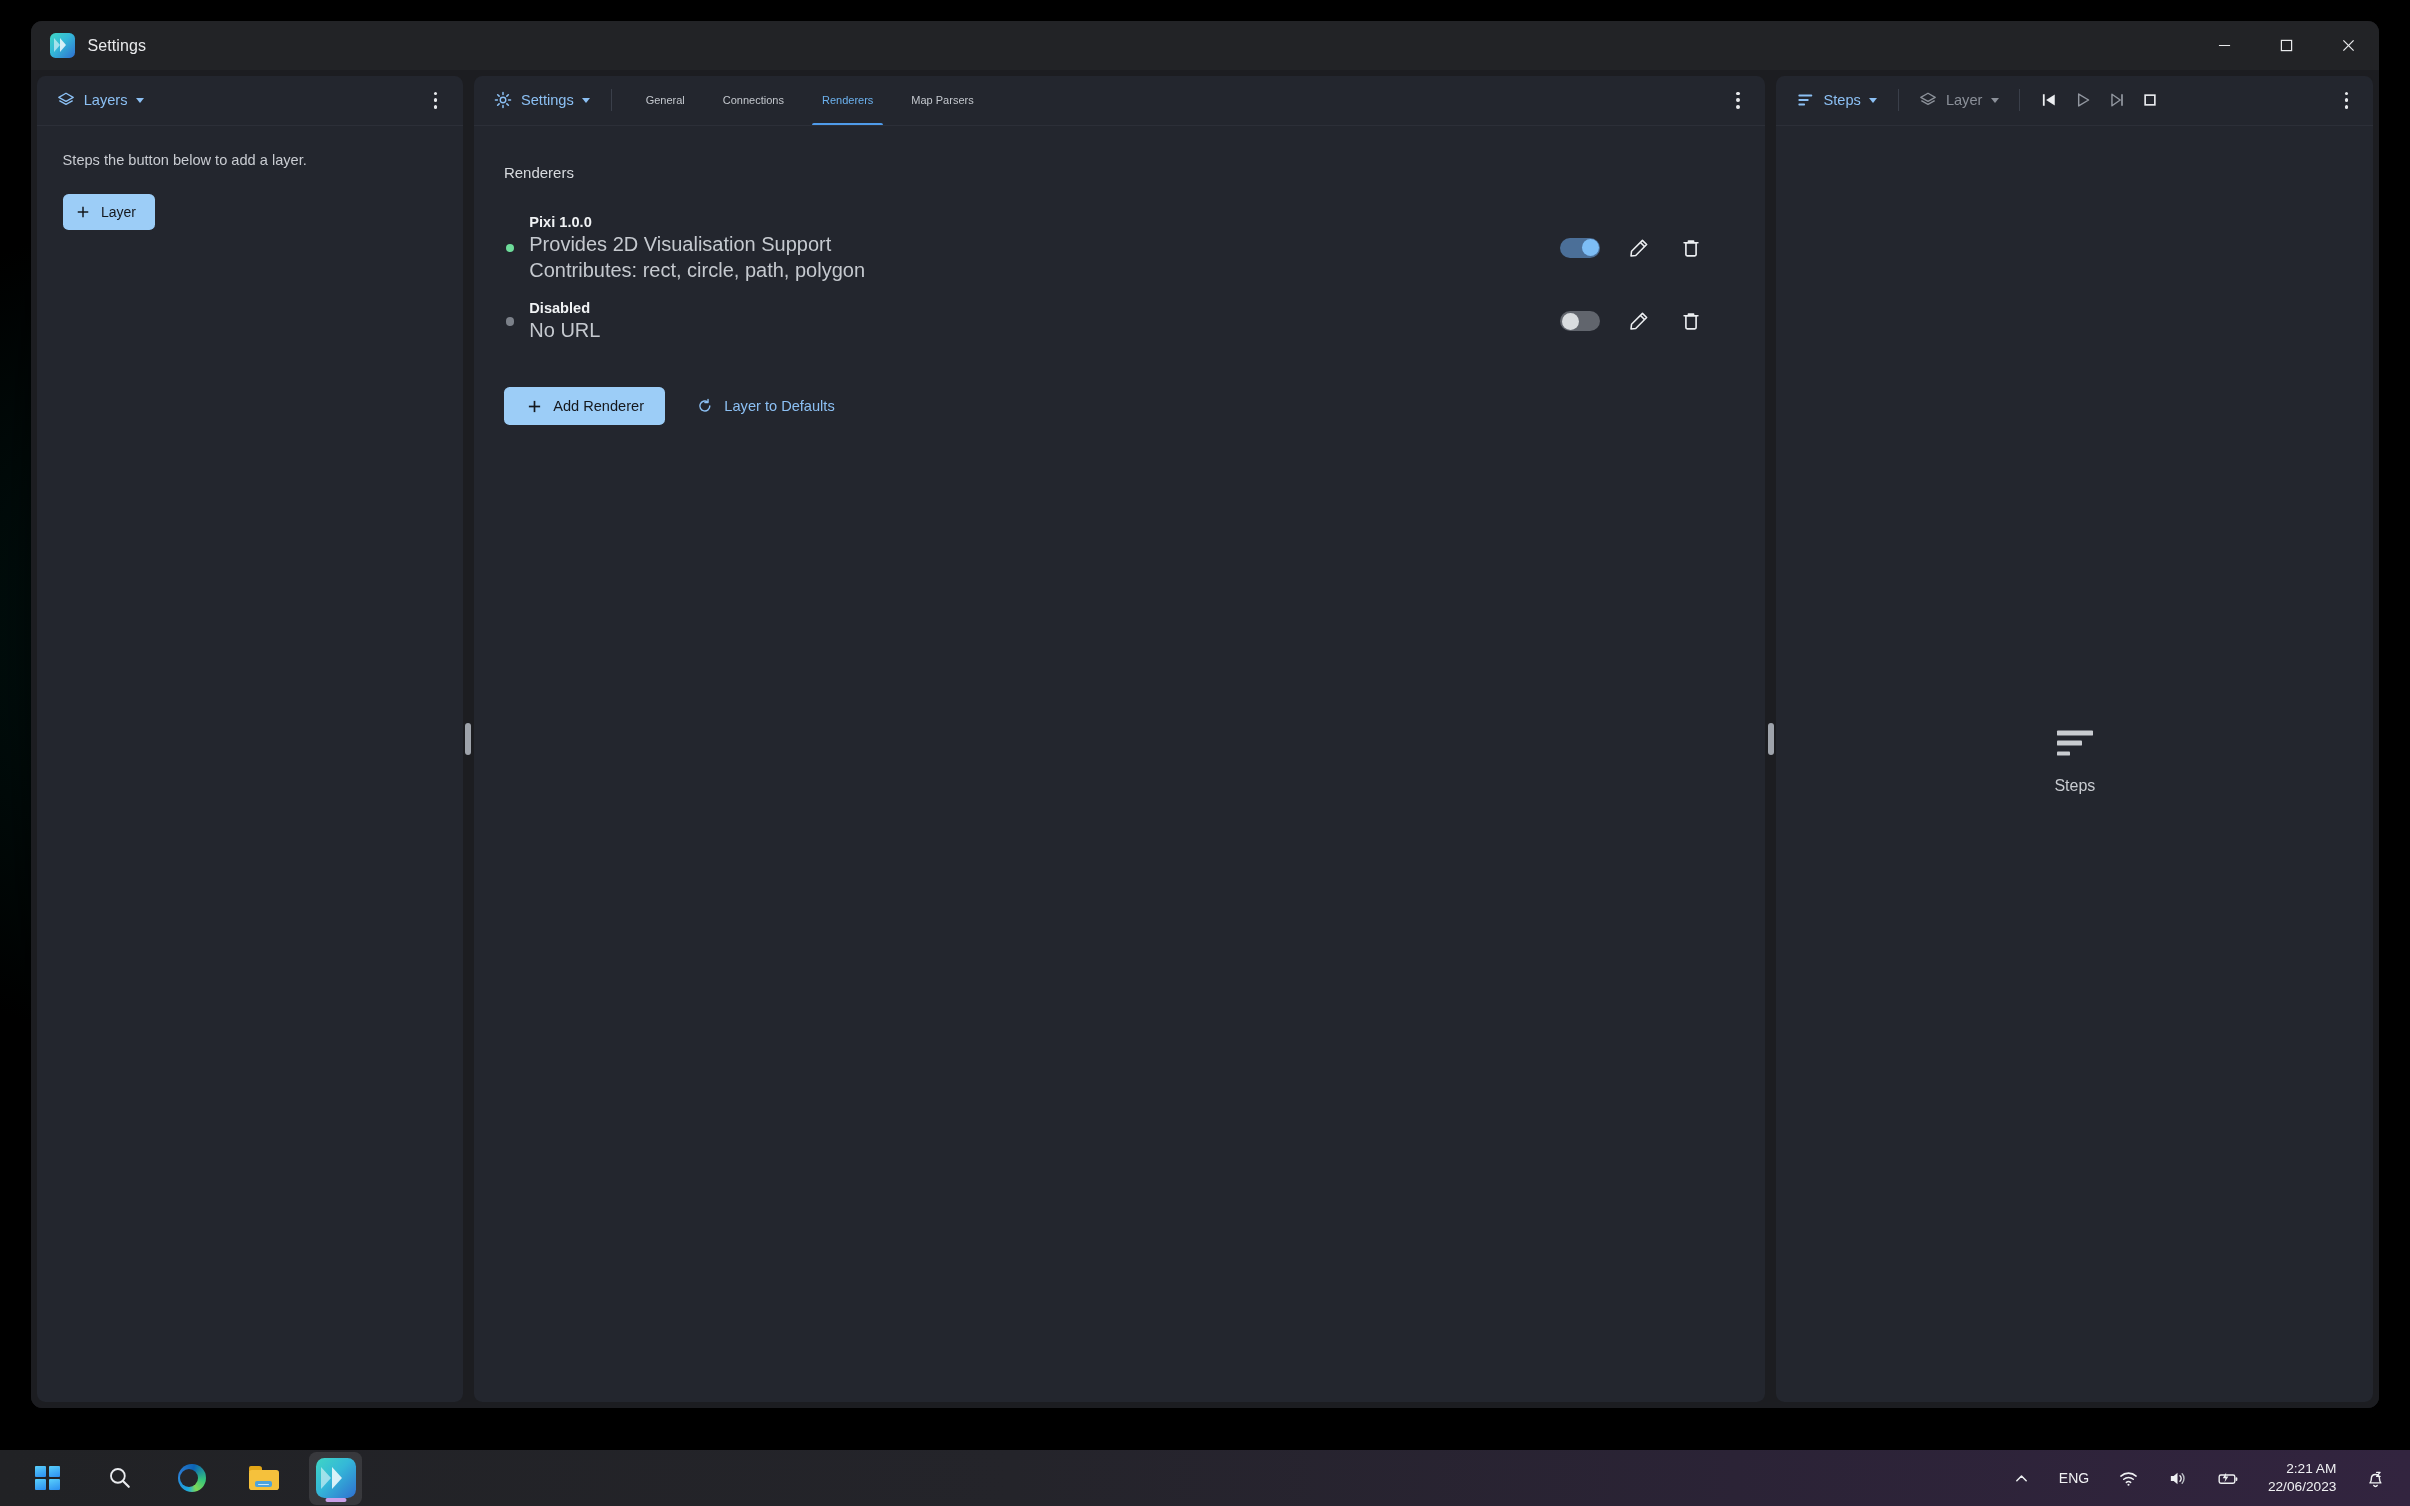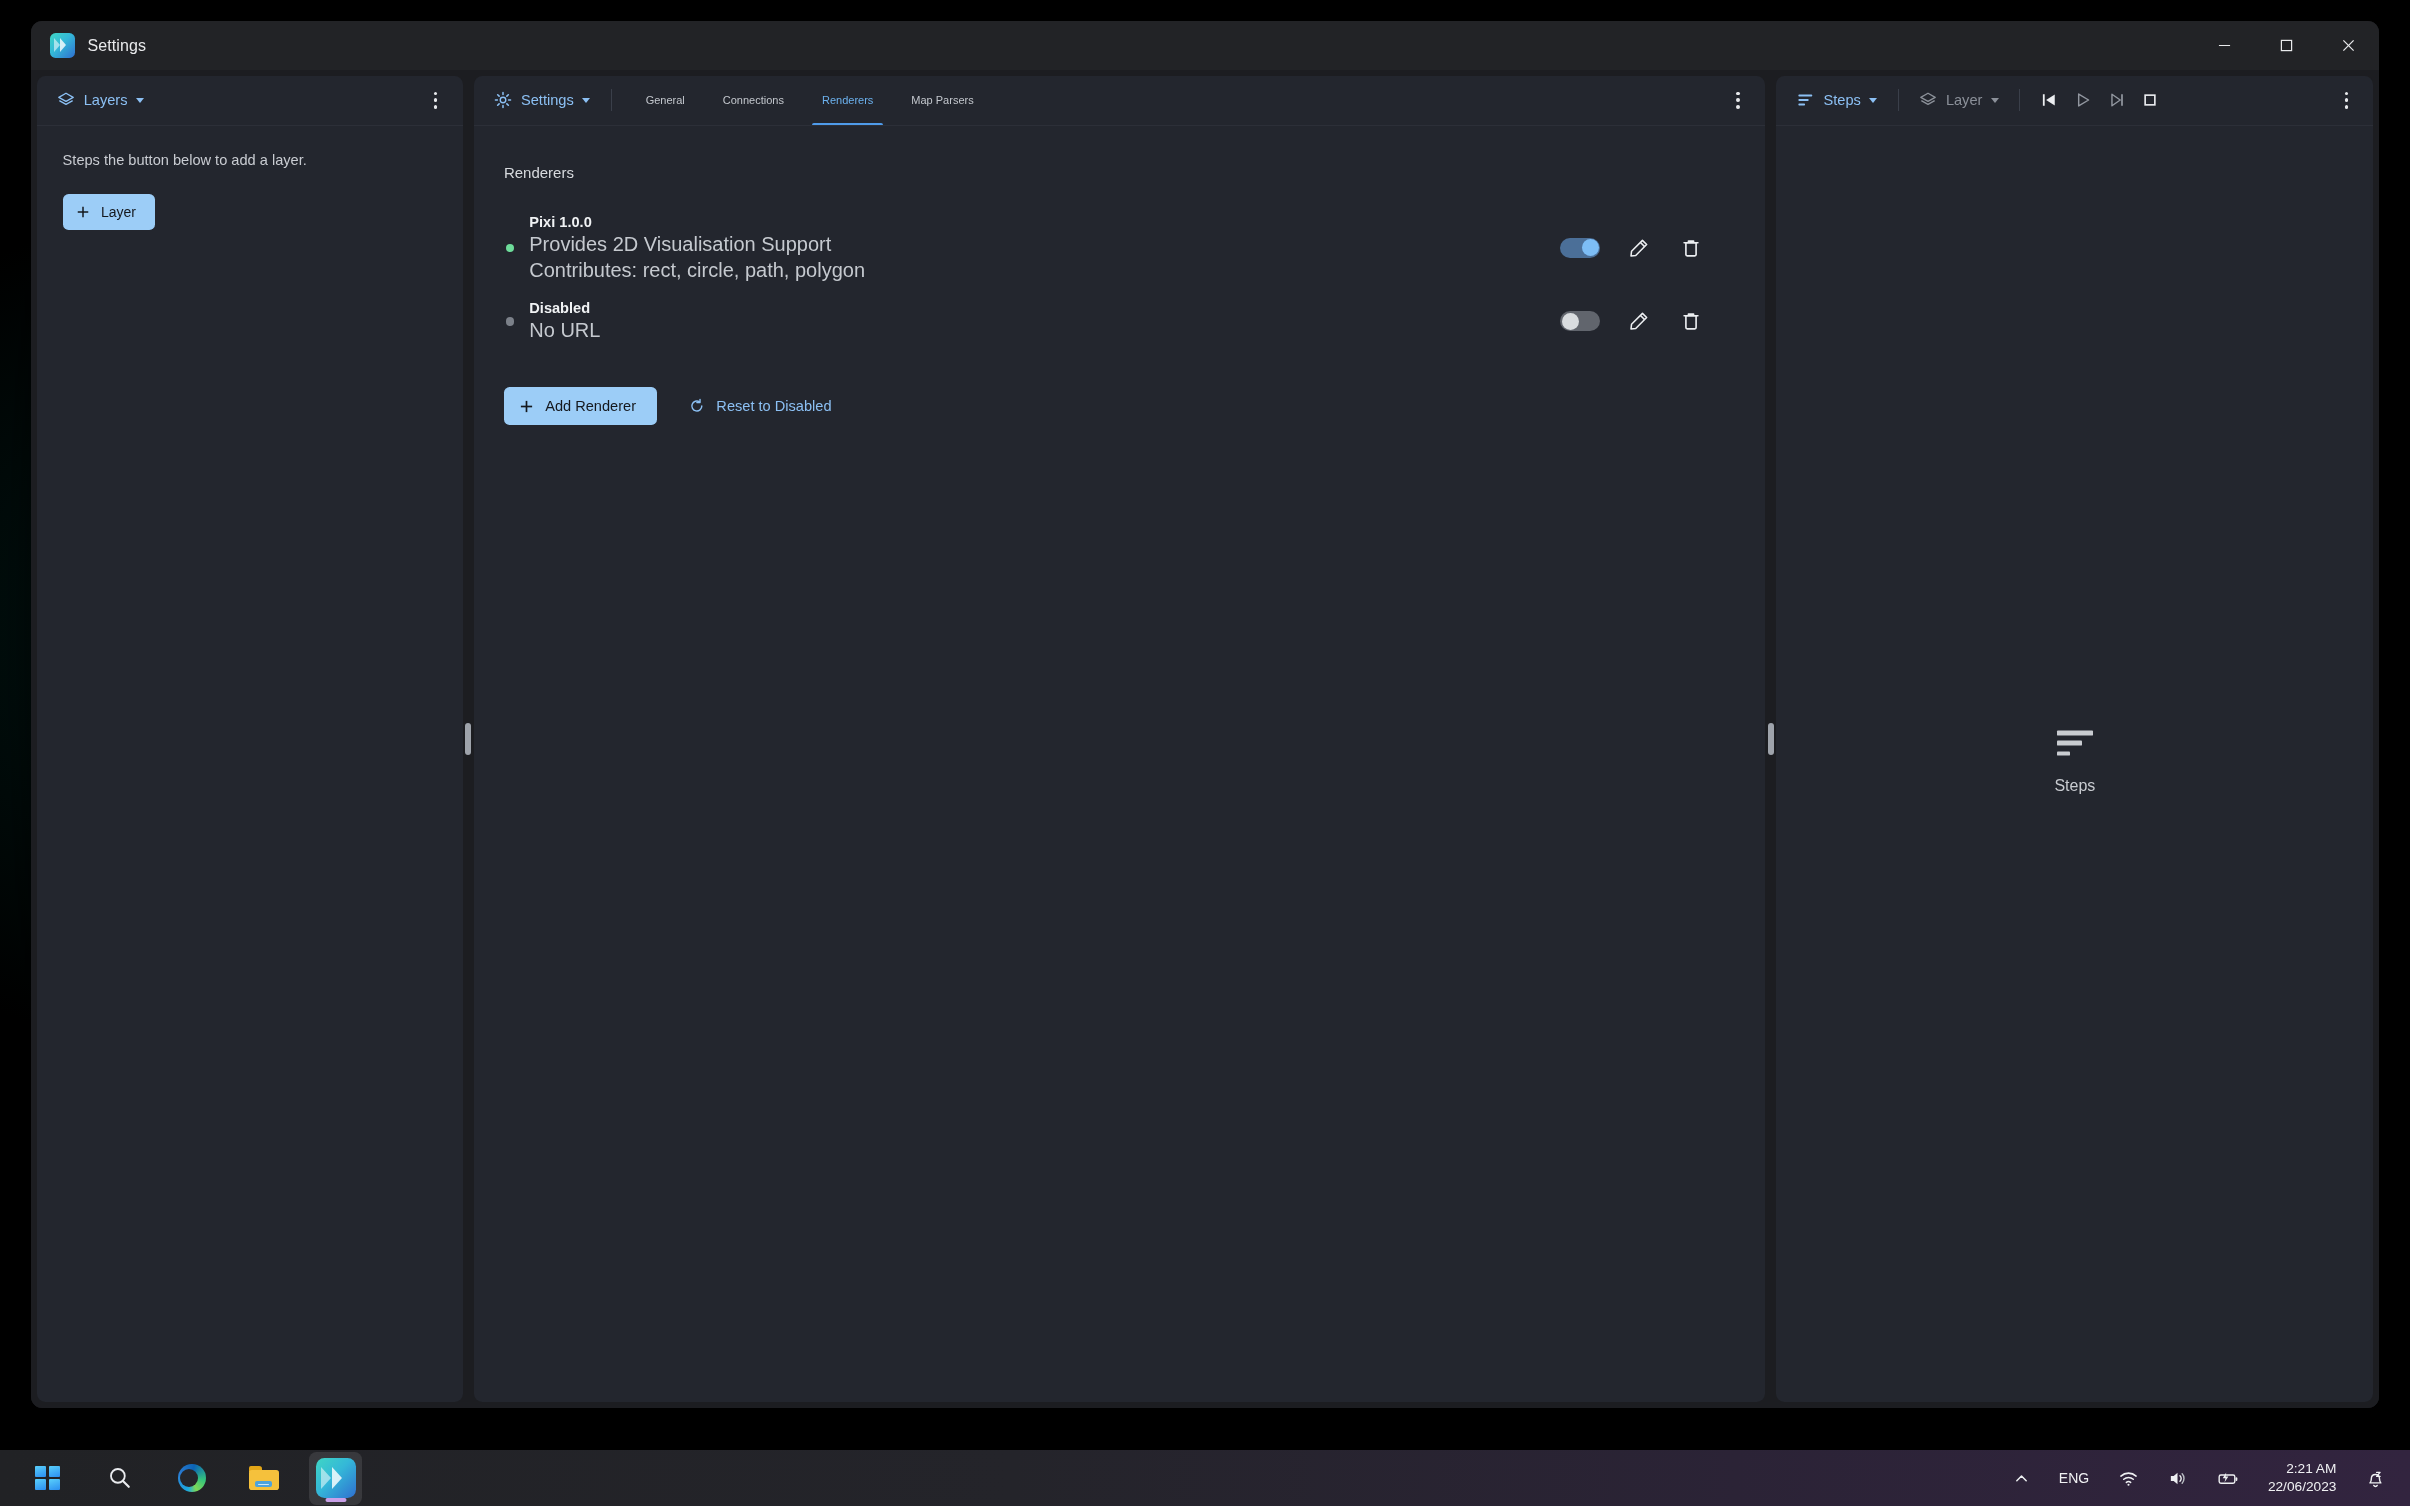--- a/index.html
+++ b/index.html
@@ -164,21 +164,21 @@
   .toggle.on  .knob { right: 1.4px; background: #7dbdf5; }
   .toggle.off .knob { left: 1.4px;  background: #d9dcdf; }
 
   .icon-btn {
     width: 28px; height: 28px; border-radius: 4.7px;
     display: flex; align-items: center; justify-content: center; cursor: default;
   }
 
   #settings-actions { display: flex; align-items: center; gap: 24.5px; margin-top: 32px; }
   #add-renderer-btn {
-    height: 38px; padding: 0 21px 0 15px;
+    height: 38px; padding: 0 21px 0 23px;
     background: #9ccdf7; color: #15181d;
     border: none; border-radius: 5.6px;
     font-family: inherit; font-size: 14.6px;
     display: flex; align-items: center; gap: 11.3px; cursor: default;
   }
   #reset-defaults-btn {
     background: transparent; border: none; color: #8cc0f4;
     font-family: inherit; font-size: 14.6px;
     display: flex; align-items: center; gap: 11.3px;
     cursor: default; padding: 5.6px 7.5px; border-radius: 4.7px;
@@ -403,21 +403,21 @@
                   <line x1="8" y1="2" x2="8" y2="14" stroke="#15181d" stroke-width="1.8"></line>
                   <line x1="2" y1="8" x2="14" y2="8" stroke="#15181d" stroke-width="1.8"></line>
                 </svg>
                 <span>Add Renderer</span>
               </button>
               <button id="reset-defaults-btn">
                 <svg width="16" height="16" viewBox="0 0 18 18">
                   <path d="M14.4 9a5.6 5.6 0 1 1-2.6-4.7" fill="none" stroke="#8cc0f4" stroke-width="1.6" stroke-linecap="round"></path>
                   <path d="M12.4 1.6v3.6H8.8" fill="none" stroke="#8cc0f4" stroke-width="1.6" stroke-linecap="round" stroke-linejoin="round"></path>
                 </svg>
-                <span>Reset to Disabled</span>
+                <span>Layer to Defaults</span>
               </button>
             </div>
           </div>
         </div>
       </section>
 
       <div class="splitter">
           <div class="grip"></div>
         </div>
 

